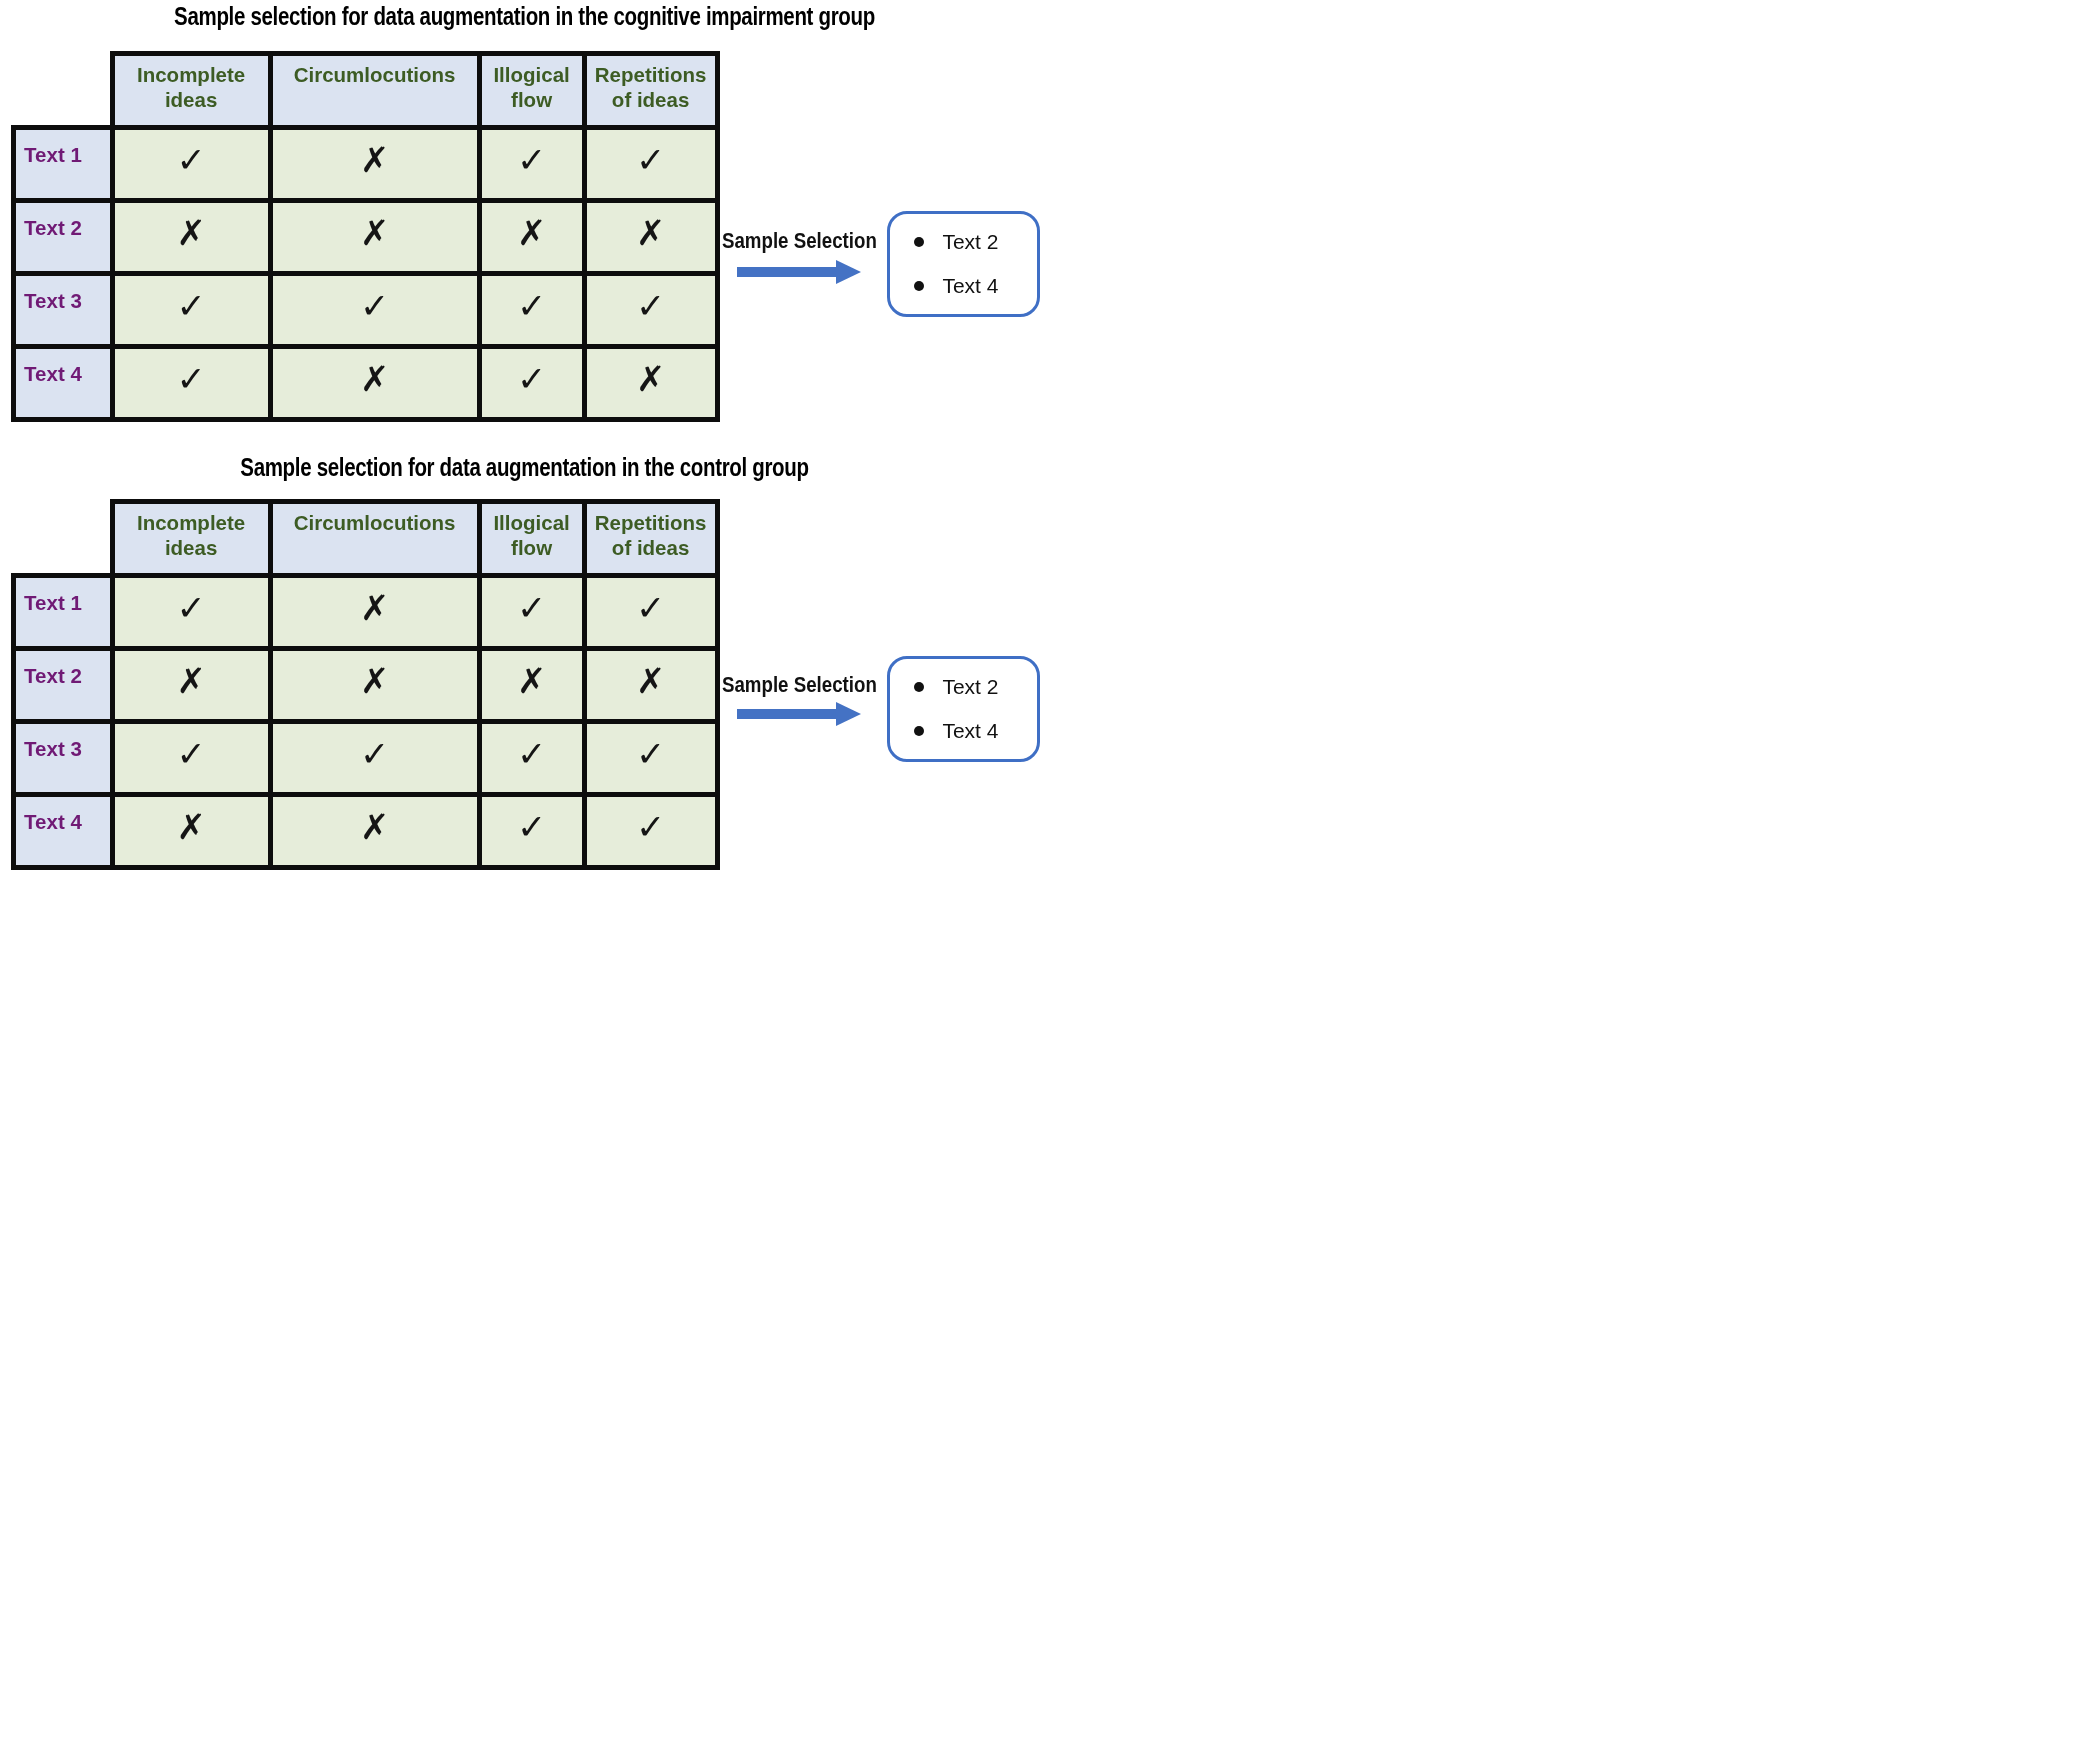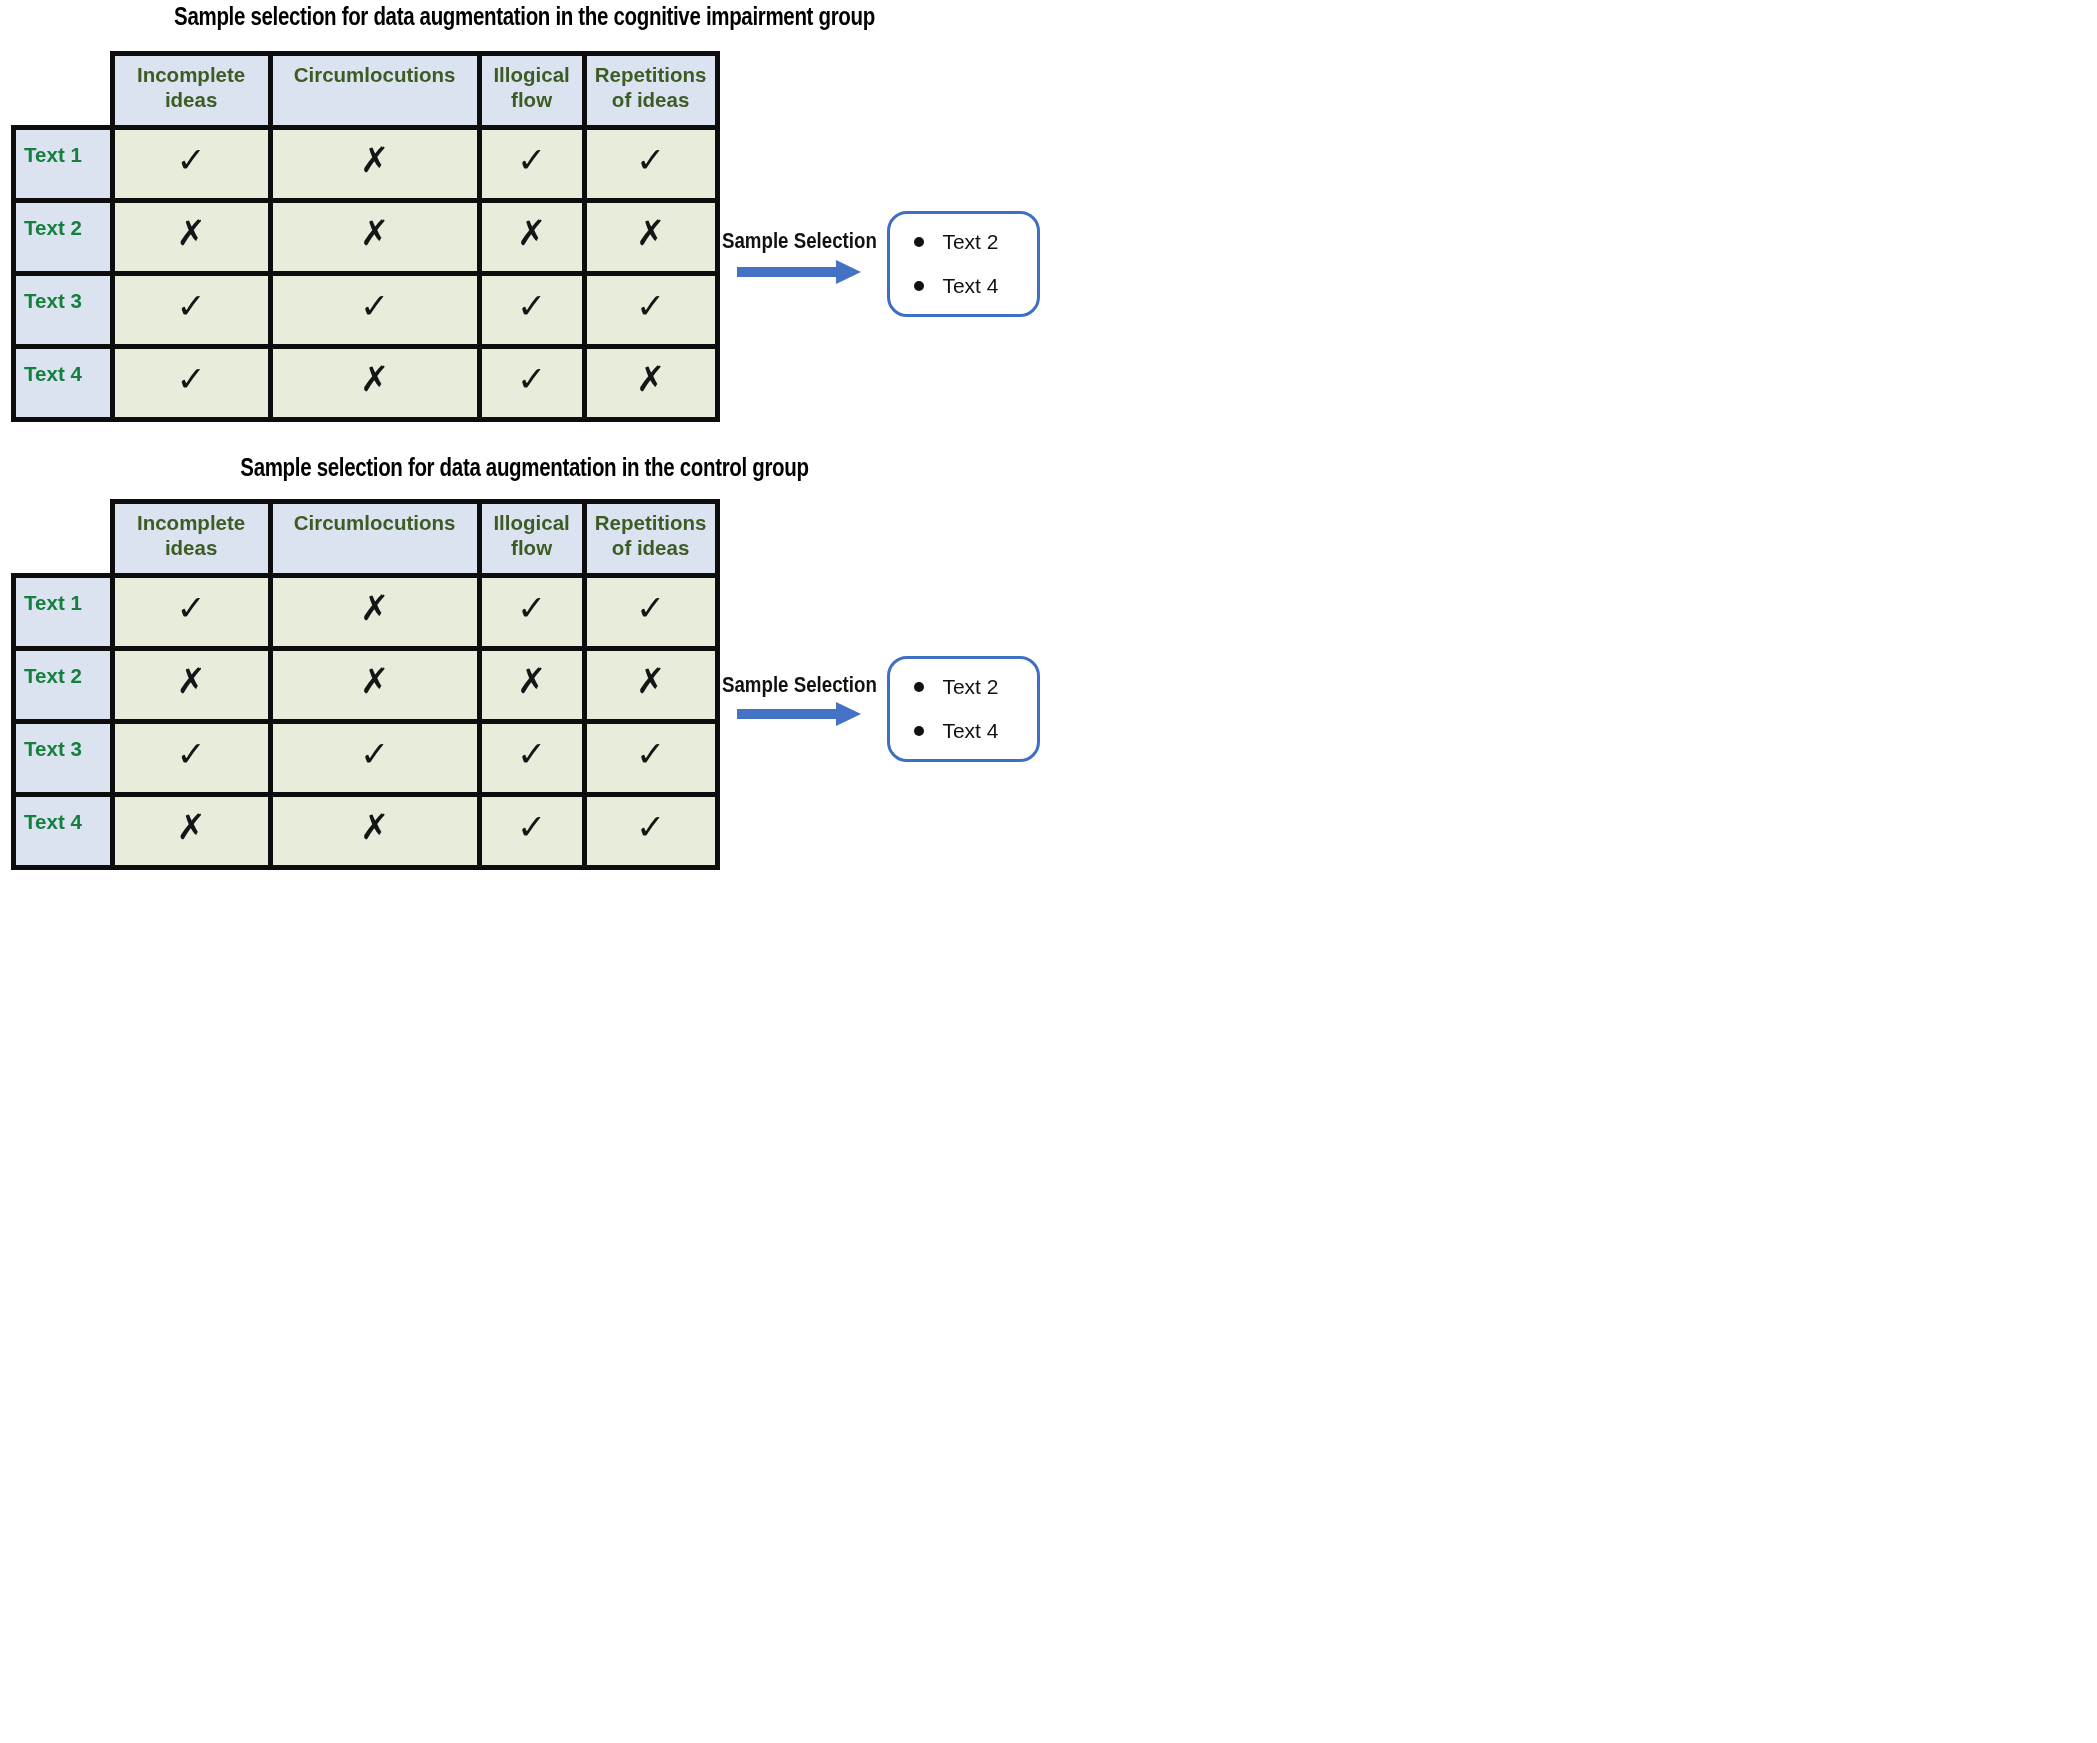--- a/index.html
+++ b/index.html
@@ -51,21 +51,21 @@
     color: #3d5c24;
     font-size: 20.5px;
     font-weight: bold;
     text-align: center;
     vertical-align: top;
     padding: 5.7px 2.8px 0 2.8px;
     line-height: 1.22;
   }
   .grid th.rowlabel {
     background: #dbe3f1;
-    color: #15803d;
+    color: #701a75;
     font-size: 20.5px;
     font-weight: bold;
     text-align: left;
     vertical-align: middle;
     padding: 0 0 18.4px 8.5px;
   }
   .grid td.mark {
     background: #e6edda;
     text-align: center;
     vertical-align: middle;

